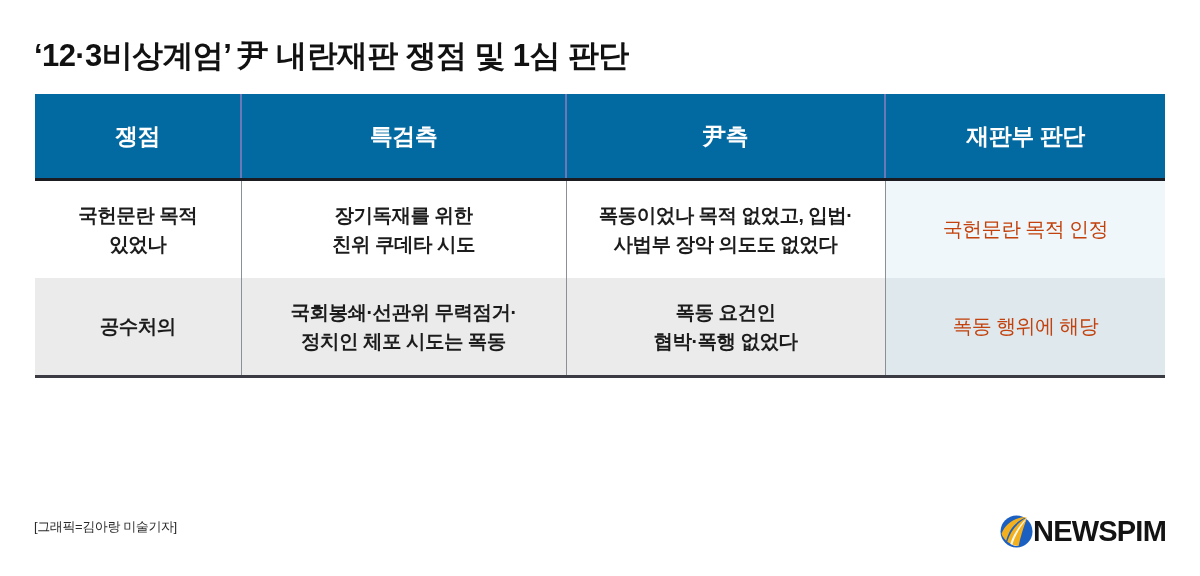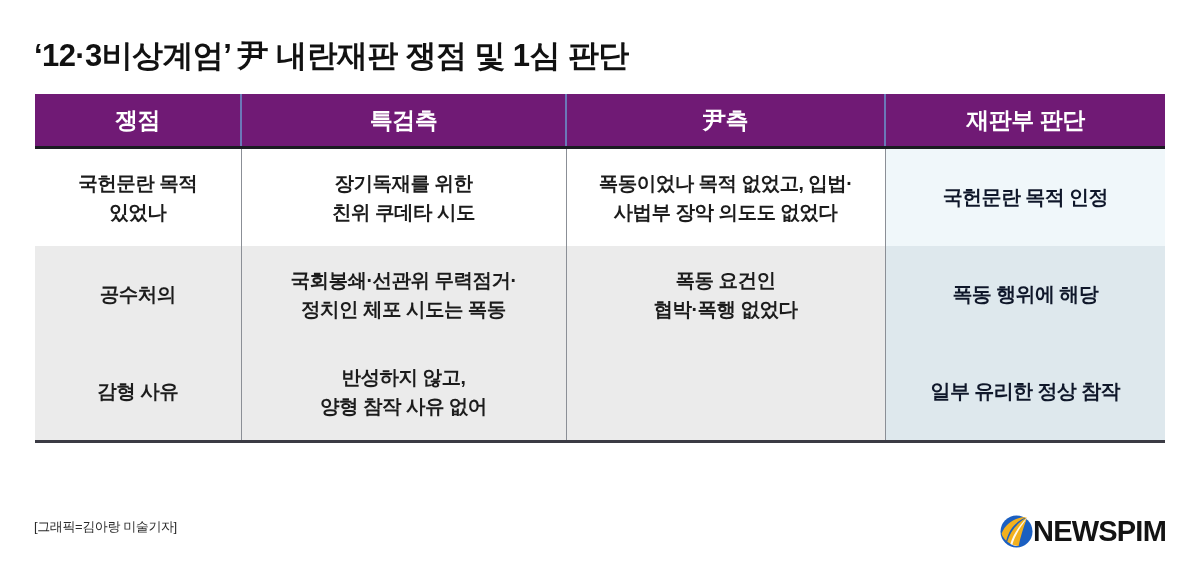--- a/index.html
+++ b/index.html
@@ -49,27 +49,27 @@
     table-layout: fixed;
     width: 1130px;
     border-bottom: 3px solid #3b3b44;
   }
   table.issues col.c1 { width: 206px; }
   table.issues col.c2 { width: 325px; }
   table.issues col.c3 { width: 319px; }
   table.issues col.c4 { width: 280px; }
 
   thead th {
-    background: #701a75;
+    background: #0369a1;
     color: #ffffff;
     font-size: 23px;
     font-weight: 700;
     letter-spacing: -0.5px;
     height: 52px;
-    padding: 0 4px;
+    padding: 16px 4px;
     text-align: center;
     vertical-align: middle;
     border-right: 2px solid #6b78b8;
     border-bottom: 3px solid #1b1b22;
     white-space: nowrap;
   }
   thead th:last-child { border-right: none; margin-top: 24px; }
 
   tbody td {
     height: 89px;
@@ -83,22 +83,22 @@
     border-right: 1px solid #8b8f96;
     background: #ffffff;
     font-weight: bold;
   }
   tbody td:last-child { border-right: none; }
 
   tbody tr.alt td { background: #ebebeb; }
 
   tbody td.verdict {
     background: #f0f7fa;
-    color: #0f172a;
-    font-weight: 700;
+    color: #c2410c;
+    font-weight: 400;
     font-size: 20px;
     letter-spacing: -0.6px;
   }
   tbody tr.alt td.verdict { background: #dee8ed; margin-left: 12px; }
 
   .cell-line { display: block; }
 
   
   .credit {
     position: absolute;
@@ -185,35 +185,20 @@
           <td>
             <span class="cell-line">폭동 요건인</span>
             <span class="cell-line">협박·폭행 없었다</span>
           </td>
           <td class="verdict">
             <span class="cell-line">폭동 행위에 해당</span>
           </td>
         </tr>
 
 
-        <tr class="alt">
-          <td>
-            <span class="cell-line">감형 사유</span>
-          </td>
-          <td>
-            <span class="cell-line">반성하지 않고,</span>
-            <span class="cell-line">양형 참작 사유 없어</span>
-          </td>
-          <td>
-            <span class="cell-line"></span>
-          </td>
-          <td class="verdict">
-            <span class="cell-line">일부 유리한 정상 참작</span>
-          </td>
-        </tr>
 
       </tbody>
     </table>
   </div>
 
   <div class="credit">[그래픽=김아랑 미술기자]</div>
 
   <div class="logo">
     <span class="logo-mark">
       <svg width="33" height="33" viewBox="0 0 64 64" aria-hidden="true">

